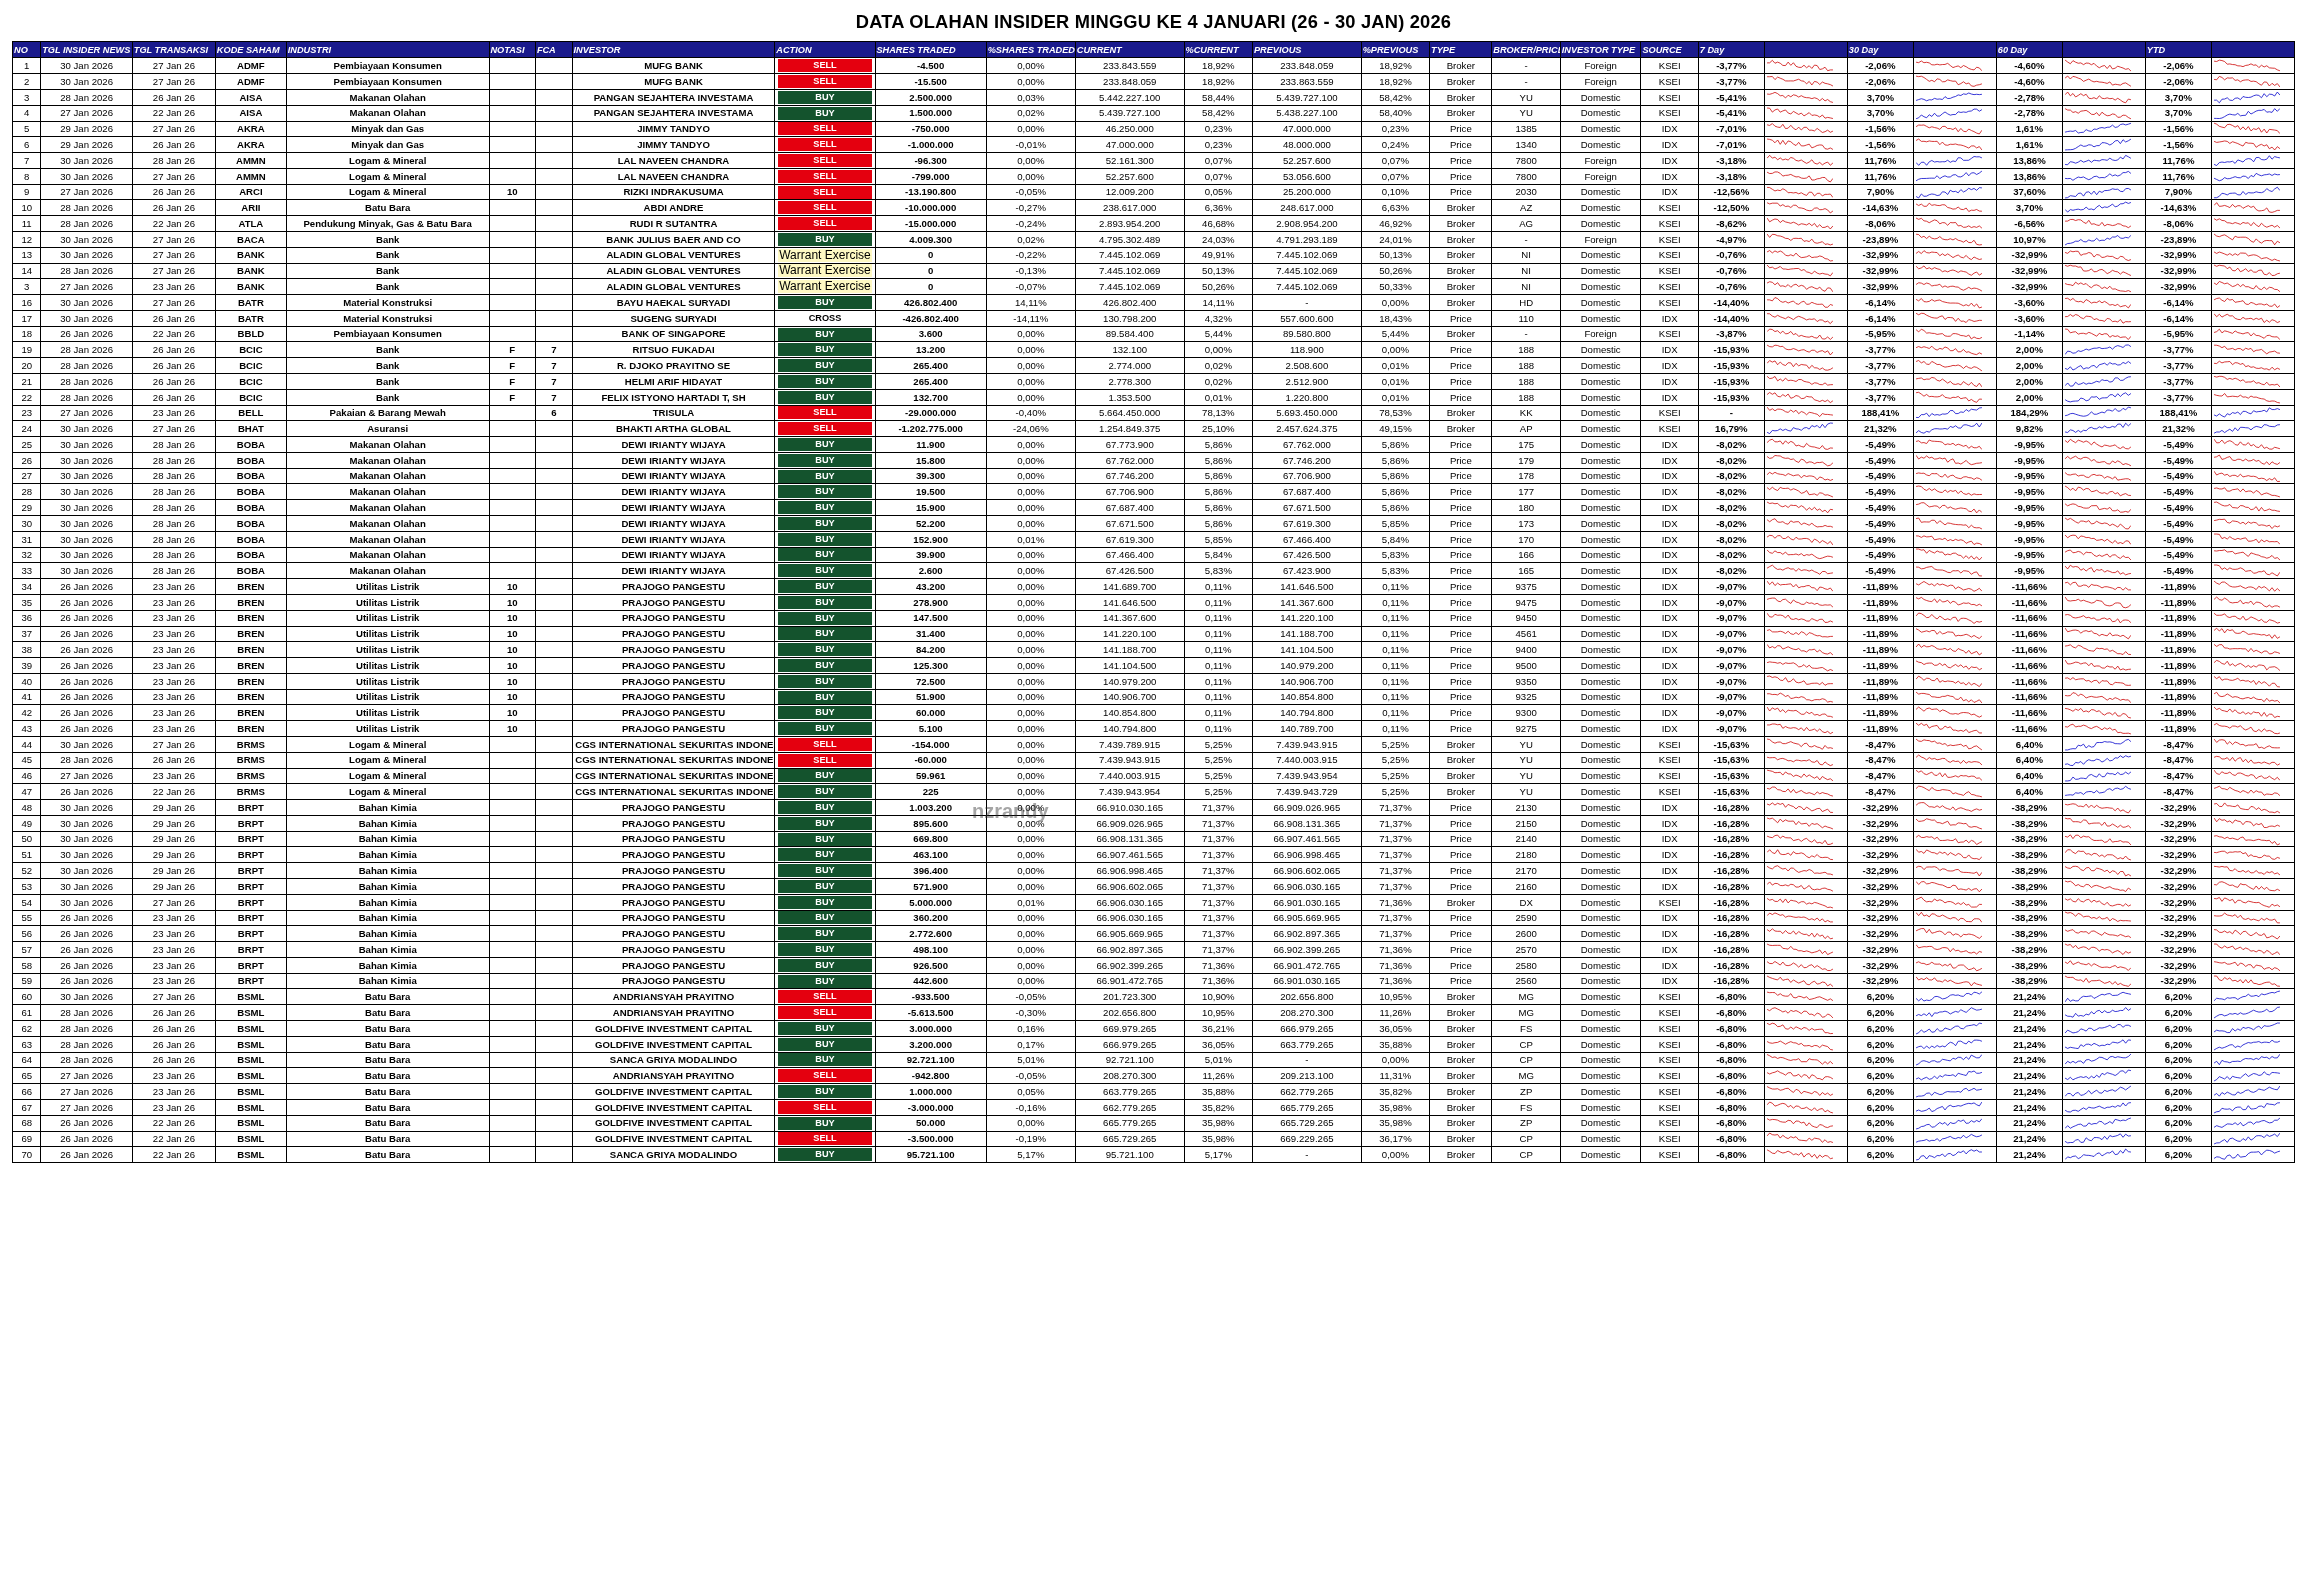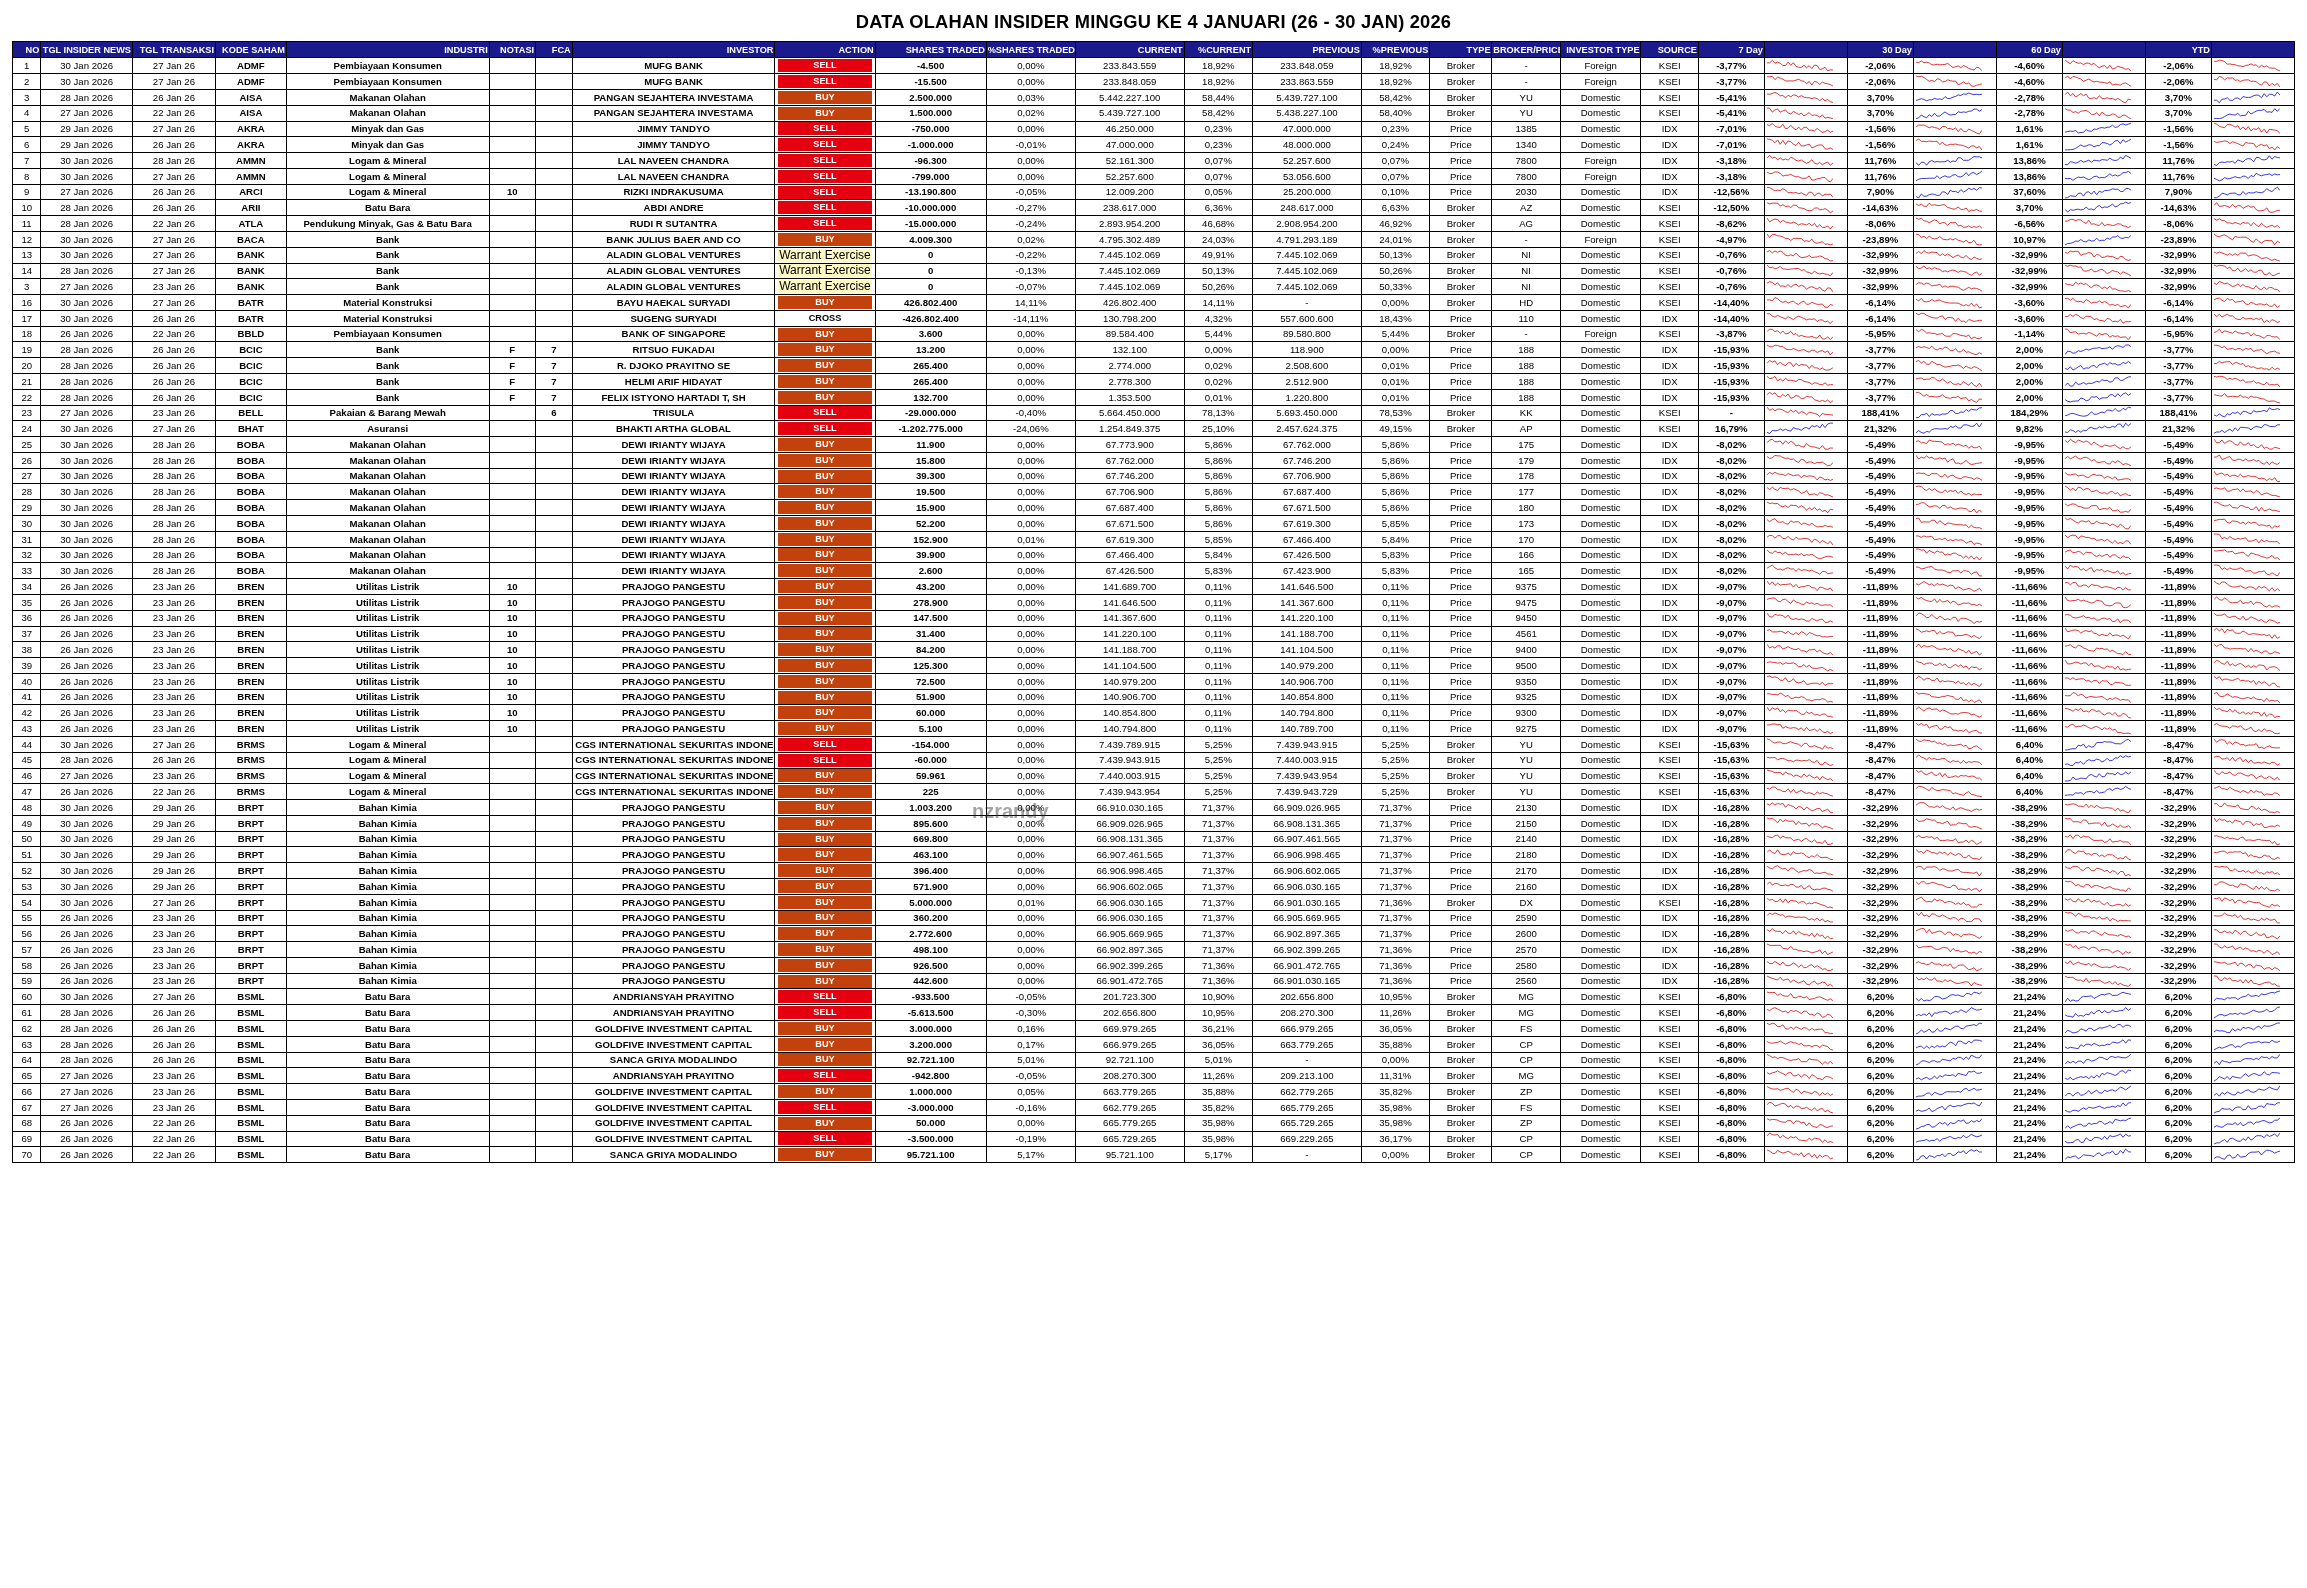--- a/index.html
+++ b/index.html
@@ -28,23 +28,24 @@
     margin: 0 12.2px;
     table-layout: fixed;
   }
   table.grid th {
     background: #1a1a8c;
     color: #ffffff;
     font-size: 9.2px;
     font-weight: bold;
     border: 0.9px solid #000000;
     padding: 2.6px 0.9px;
-    text-align: right;
+    text-align: left;
     white-space: nowrap;
     overflow: hidden;
+    font-style: italic;
   }
   table.grid td {
     border: 0.9px solid #000000;
     font-size: 9.6px;
     color: #000000;
     padding: 0.9px 2.6px;
     text-align: center;
     white-space: nowrap;
     overflow: hidden;
     height: 15px;
@@ -76,21 +77,21 @@
     display: block;
     width: 100%;
     height: 13px;
     line-height: 13px;
     font-size: 9.2px;
     font-weight: bold;
     color: #ffffff;
     text-align: center;
   }
   .act-SELL { background: #e4000f; }
-  .act-BUY  { background: #c2410c; }
+  .act-BUY  { background: #14532d; }
   .act-CROSS { background: #ffffff; color: #000000; font-weight: bold; }
   .act-WE   { background: #fef9c3; color: #000000; font-weight: normal; font-size: 12px; }
 
   .neg { color: #cc0000; }
   .pos { color: #0000cc; }
 
   .spark-svg { display: block; }
 
   #watermark {
     position: absolute;

